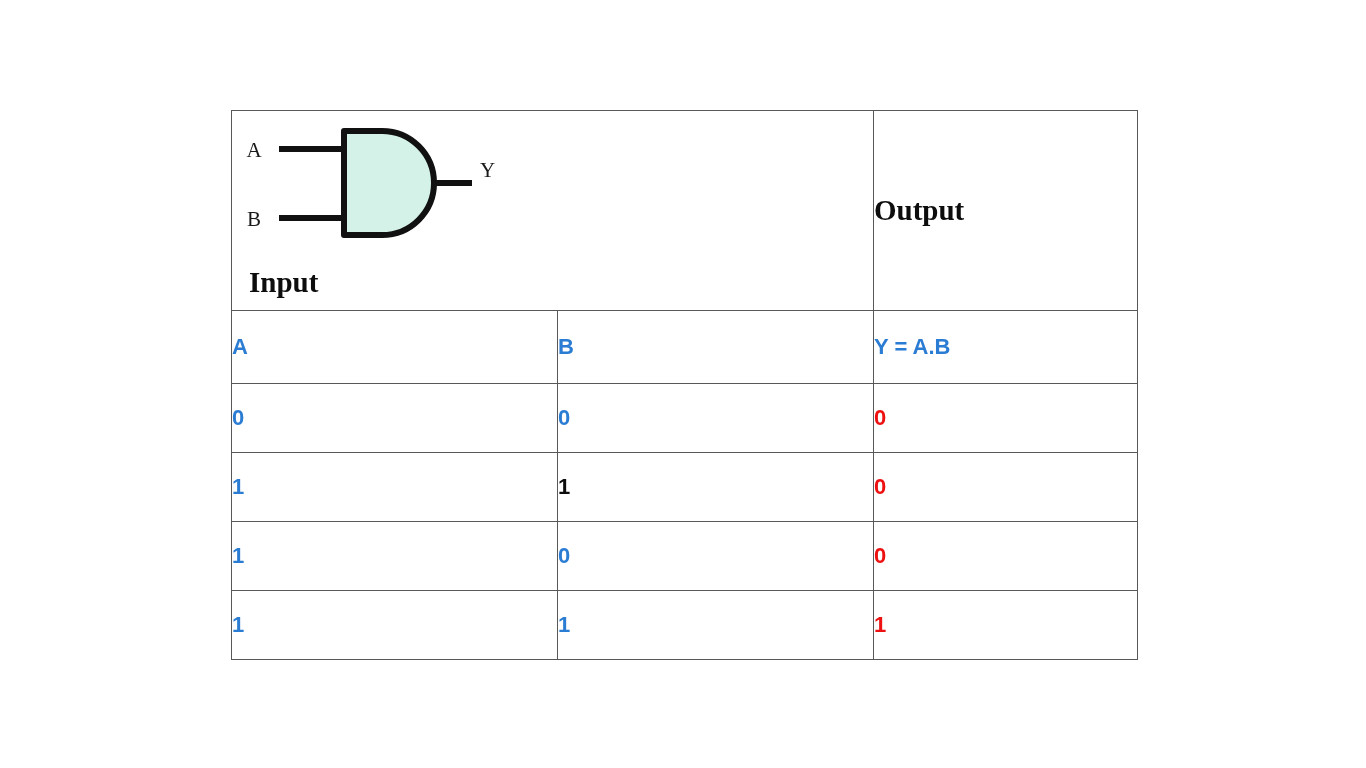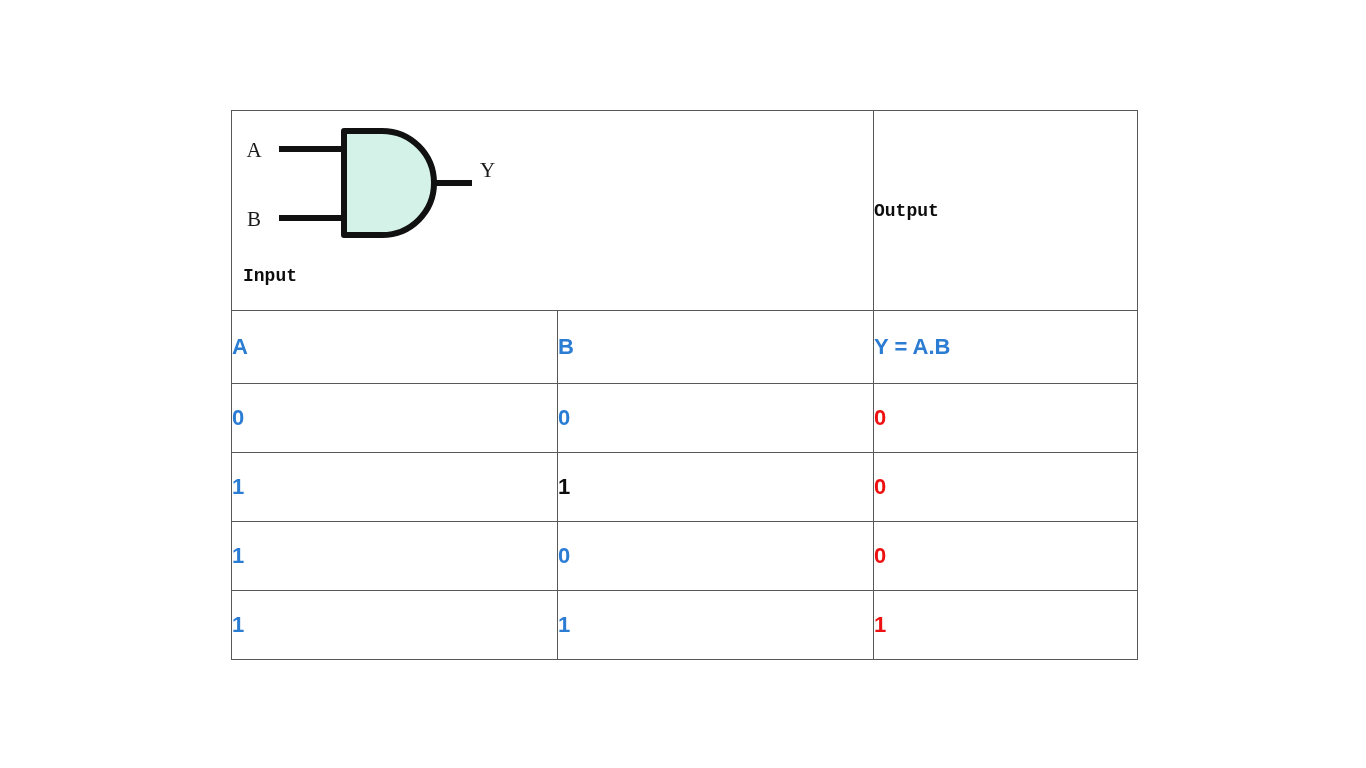--- a/index.html
+++ b/index.html
@@ -50,22 +50,22 @@
   .row-head    { height: 73px; }
   .row-data    { height: 69px; }
 
   .cell-pad {
     padding-left: 15px;
     box-sizing: border-box;
   }
 
   
   .label-bold {
-    font-family: Liberation Mono, monospace;
-    font-size: 18px;
+    font-family: Liberation Serif, serif;
+    font-size: 29px;
     font-weight: bold;
     color: #0d0d0d;
     letter-spacing: 0px;
   }
   .hdr-blue {
     font-family: "Liberation Sans", sans-serif;
     font-size: 22px;
     font-weight: bold;
     color: #2b7cd3;
   }
@@ -92,21 +92,21 @@
   .diagram-cell {
     position: relative;
   }
   .gate-svg {
     position: absolute;
     left: 8px;
     top: 8px;
   }
   .input-caption {
     position: absolute;
-    left: 11px;
+    left: 17px;
     top: 155px;
   }
 
   .gate-pin-label {
     font-family: "Liberation Serif", serif;
     font-size: 21px;
     fill: #1a1a1a;
   }
 </style>
 </head>

